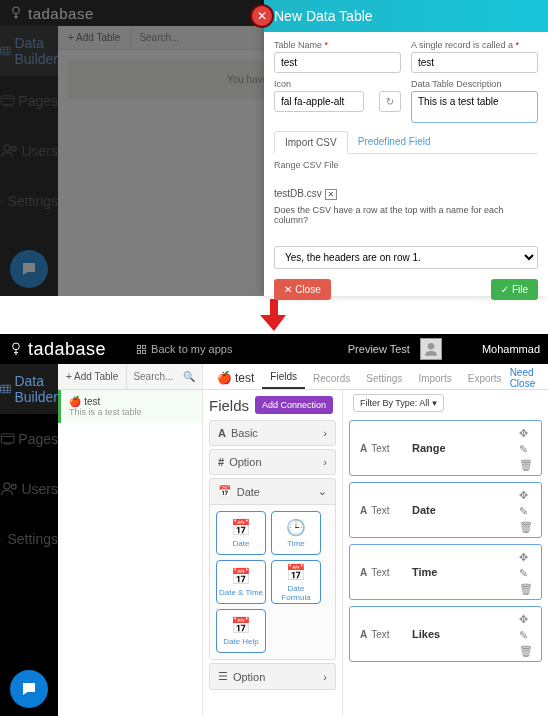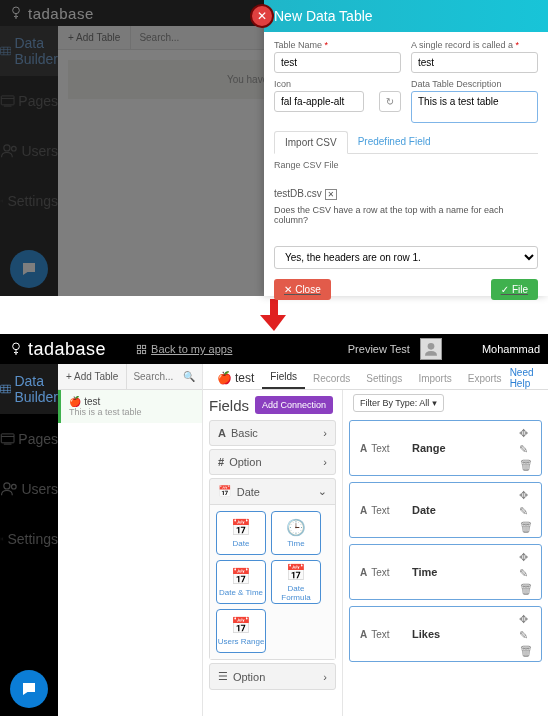--- a/index.html
+++ b/index.html
@@ -3,21 +3,21 @@
 <meta charset="utf-8">
 <style>
 * { margin: 0; padding: 0; box-sizing: border-box; font-family: Arial, sans-serif; }
 body { width: 548px; background: #fff; font-size: 11px; color: #333; }
 
 
 .top-app { position: relative; height: 296px; background: #fff; }
 .top-header { height: 26px; background: #000; display: flex; align-items: center; padding: 0 8px; color: #fff; }
 .logo { display: flex; align-items: center; gap: 4px; font-size: 15px; font-weight: 300; letter-spacing: 0.5px; }
 .logo-icon { width: 16px; height: 16px; }
-.back-link { margin-left: auto; margin-right: 8px; font-size: 10px; color: #8a8a8a; display: flex; align-items: center; gap: 4px; text-decoration: underline; }
+.back-link { margin-left: auto; margin-right: 8px; font-size: 10px; color: #8a8a8a; display: flex; align-items: center; gap: 4px; }
 .sidebar-top { position: absolute; left: 0; top: 26px; width: 58px; height: 270px; background: #000; }
 .dim-overlay { position: absolute; left: 0; top: 0; width: 264px; height: 296px; background: rgba(40,40,40,0.6); z-index: 5; pointer-events: none; }
 .sidebar-item { height: 50px; display: flex; flex-direction: row; align-items: center; justify-content: center; gap: 3px; color: #5a8fc7; font-size: 14px; cursor: pointer; }
 .sidebar-item.active { background: #1a1a1a; color: #5a8fc7; }
 .sidebar-item.muted { color: #444; }
 .sidebar-icon { width: 22px; height: 18px; }
 .intercom { position: absolute; left: 10px; bottom: 8px; width: 38px; height: 38px; border-radius: 50%; background: #0b7dd6; display: flex; align-items: center; justify-content: center; }
 .content-top { position: absolute; left: 58px; top: 26px; right: 0; height: 270px; }
 .toolbar-top { height: 24px; background: #f5f5f5; border-bottom: 1px solid #ddd; display: flex; align-items: center; font-size: 10px; }
 .add-table-btn { padding: 0 10px; height: 100%; display: flex; align-items: center; cursor: pointer; color: #555; border-right: 1px solid #ddd; }
@@ -37,21 +37,21 @@
 .modal-textarea { width: 100%; height: 32px; padding: 4px 6px; border: 1px solid #7fb5e8; border-radius: 3px; font-size: 10px; resize: none; }
 .icon-input-row { display: flex; gap: 15px; }
 .icon-input-row .modal-input { flex: 1; }
 .icon-refresh { width: 22px; border: 1px solid #ccc; border-radius: 3px; display: flex; align-items: center; justify-content: center; cursor: pointer; color: #888; }
 .modal-tabs { display: flex; border-bottom: 1px solid #ddd; margin: 4px 0 6px; font-size: 10px; }
 .modal-tab { padding: 5px 10px; cursor: pointer; color: #4a9fdc; }
 .modal-tab.active { border: 1px solid #ddd; border-bottom: 1px solid #fff; margin-bottom: -1px; border-radius: 3px 3px 0 0; color: #555; }
 .csv-file { margin: 18px 0 6px; font-size: 10px; }
 .csv-q { font-size: 9px; margin-bottom: 21px; }
 .csv-select { width: 100%; padding: 4px 6px; border: 1px solid #ccc; border-radius: 3px; font-size: 10px; background: #fff; }
-.modal-footer { display: flex; justify-content: space-between; margin-top: 10px; text-decoration: underline; }
+.modal-footer { display: flex; justify-content: space-between; margin-top: 10px; }
 .btn-close { background: #e25b4a; color: #fff; border: none; padding: 5px 10px; border-radius: 3px; font-size: 10px; cursor: pointer; }
 .btn-save { background: #3fb14e; color: #fff; border: none; padding: 5px 10px; border-radius: 3px; font-size: 10px; cursor: pointer; }
 
 
 .arrow-sep { height: 38px; display: flex; justify-content: center; align-items: center; background: #fff; }
 
 
 .bot-header { height: 30px; background: #000; display: flex; align-items: center; padding: 0 8px; color: #fff; }
 .bot-header .logo { font-size: 18px; }
 .bot-header .back-link { margin-left: 30px; margin-right: auto; color: #aaa; font-size: 11px; }
@@ -302,21 +302,21 @@
   </div>
 
   <div class="col3">
     <div class="col3-tabs-row">
       <div class="table-name-tab">🍎<span>test</span></div>
       <div class="col3-tab active">Fields</div>
       <div class="col3-tab">Records</div>
       <div class="col3-tab">Settings</div>
       <div class="col3-tab">Imports</div>
       <div class="col3-tab">Exports</div>
-      <div class="need-help">Need Help</div>
+      <div class="need-help">Need Close</div>
     </div>
     <div class="col3-main">
       <div class="fields-left">
         <div class="fields-title-row">
           <div class="fields-title">Fields</div>
           <button class="add-conn">Add Connection</button>
         </div>
         <div class="accordion-item">
           <div class="accordion-head">
               <span class="lead">
@@ -352,21 +352,21 @@
               <div class="field-type-btn">
                 <div style="font-size:16px">📅</div>
                 <div>Date &amp; Time</div>
               </div>
               <div class="field-type-btn">
                 <div style="font-size:16px">📅</div>
                 <div>Date Formula</div>
               </div>
               <div class="field-type-btn">
                 <div style="font-size:16px">📅</div>
-                <div>Users Range</div>
+                <div>Date Help</div>
               </div>
             </div>
         </div>
         <div class="accordion-item">
           <div class="accordion-head">
               <span class="lead">☰<span>Option</span></span>
               <span>›</span>
             </div>
         </div>
       </div>

